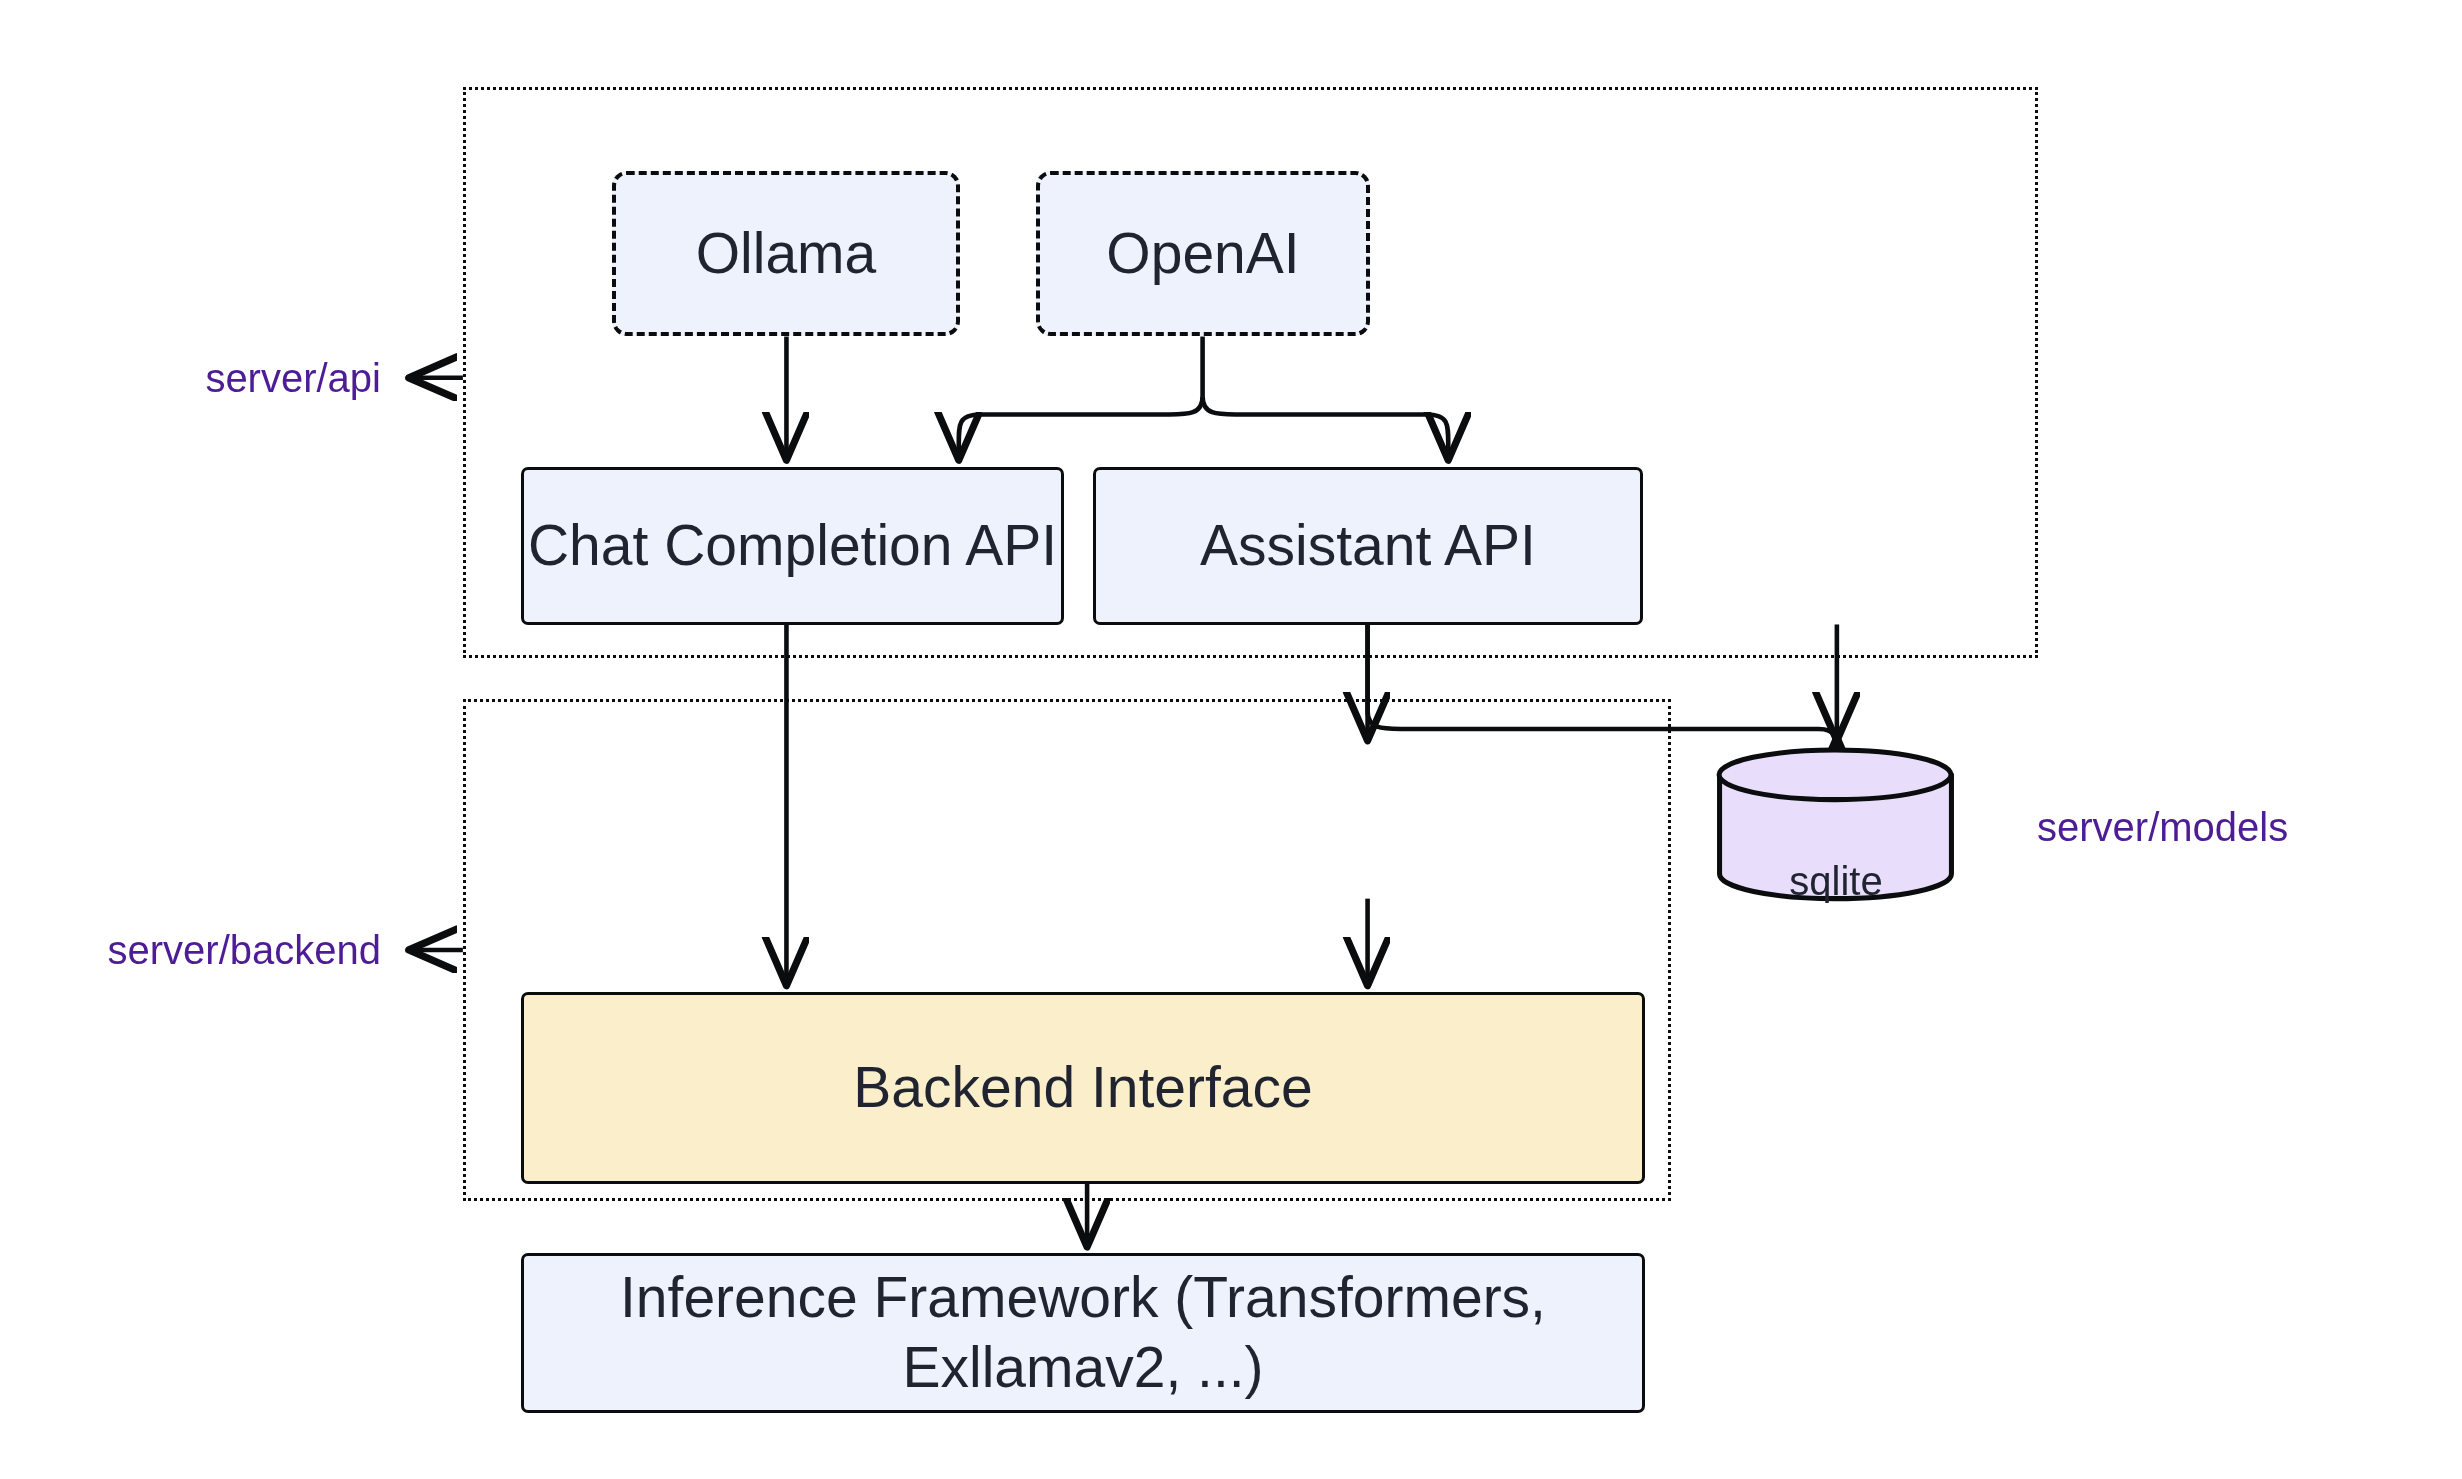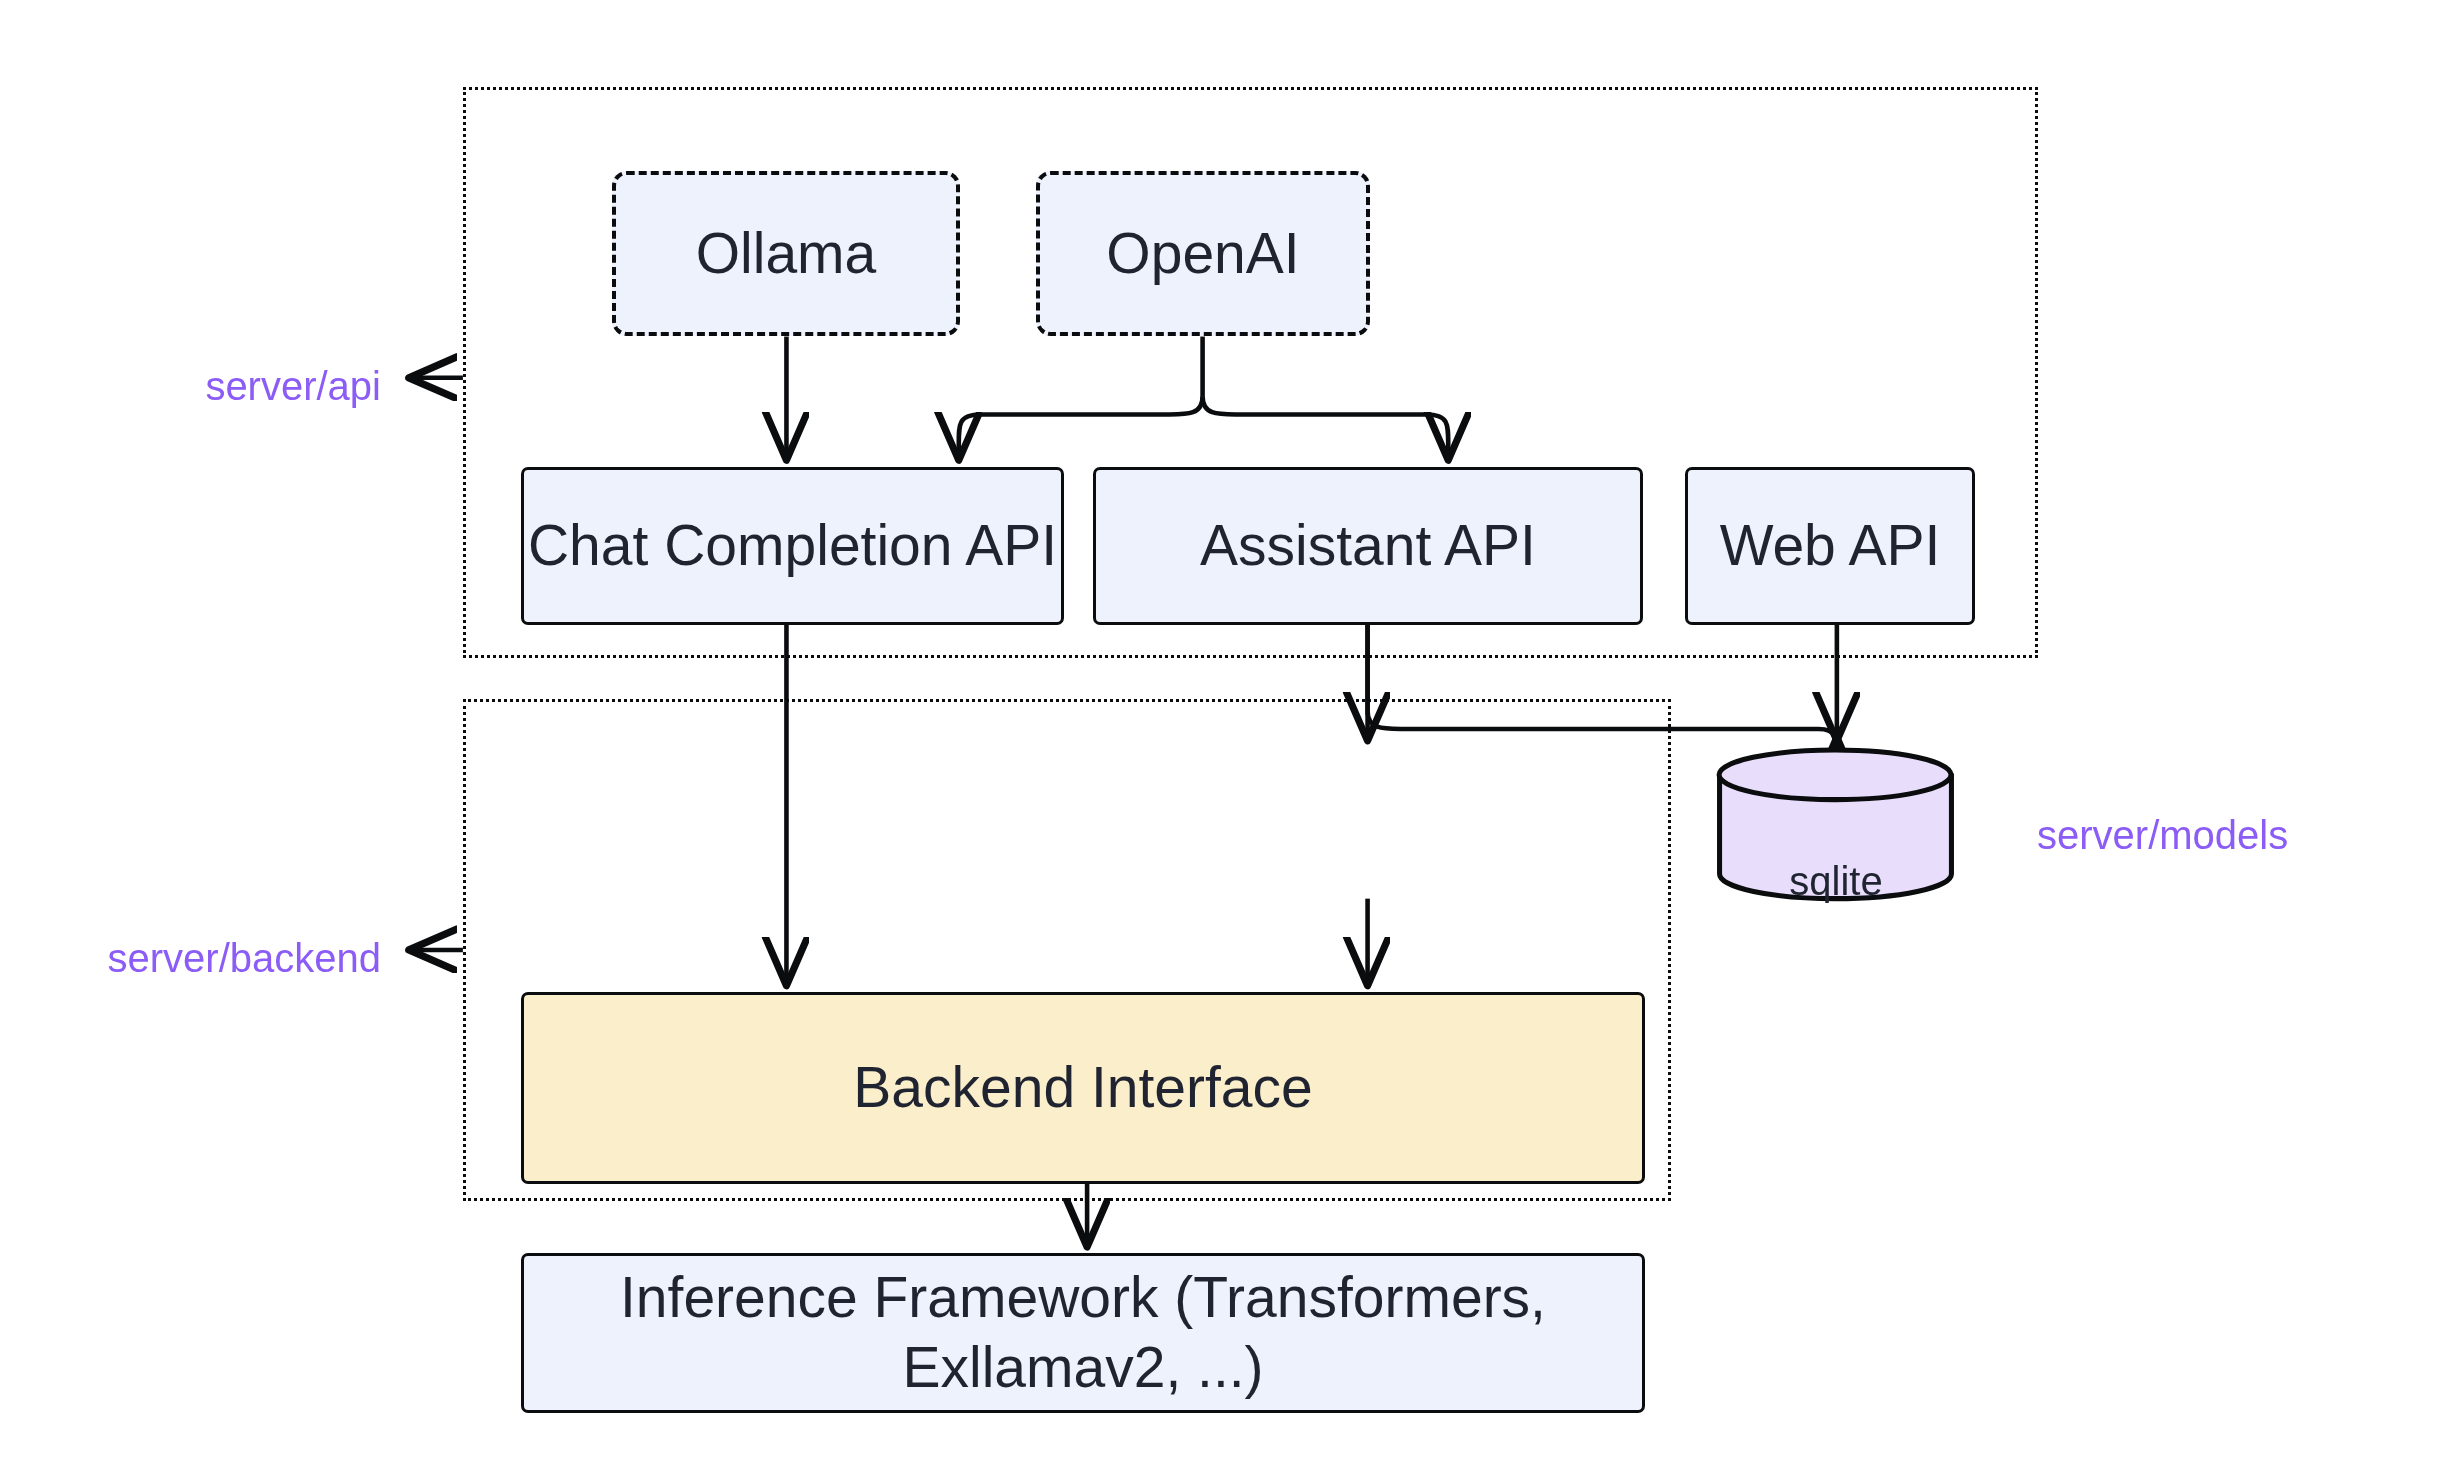--- a/index.html
+++ b/index.html
@@ -45,23 +45,22 @@
     border: 4.6px dashed #0b0c0e;
     border-radius: 14.7px;
   }
   .fill-blue   { background: #eef2fc; }
   .fill-green  { background: #d9f2e0; }
   .fill-yellow { background: #fbeecb; }
 
   .group-label {
     position: absolute;
     white-space: nowrap;
-    color: #8b5cf6;
+    color: #4c1d95;
     font-size: 40px;
-    margin-top: 8px;
   }
   .cyl-label {
     position: absolute;
     z-index: 5;
     white-space: nowrap;
     color: #1f2430;
     font-size: 40px;
     text-align: center;
   }
   .dotted-group {
@@ -129,21 +128,20 @@
   <div class="group-label" style="left:2037px; top:805px;">server/models</div>
 
   <div class="node node-dashed fill-blue txt-46" style="left:612px; top:171px; width:348px; height:165px;">Ollama</div>
 
   <div class="node node-dashed fill-blue txt-46" style="left:1036px; top:171px; width:334px; height:165px;text-align:right;">OpenAI</div>
 
   <div class="node node-solid fill-blue txt-46" style="left:521px; top:467px; width:543px; height:158px;">Chat Completion API</div>
 
   <div class="node node-solid fill-blue txt-46" style="left:1093px; top:467px; width:550px; height:158px;">Assistant API</div>
 
-  <div class="node node-solid fill-blue txt-46" style="left:1685px; top:467px; width:290px; height:158px;">Web API</div>
 
 
   <svg class="layer" viewBox="0 0 2686 1614" preserveAspectRatio="none" aria-hidden="true">
     <g>
       <path d="M1876,845 L1876,953 C1876,968 1933,980 2002,980
                C2072,980 2129,968 2129,953 L2129,845 Z" fill="#e8ddfb" stroke="#0b0c0e" stroke-width="5.5" stroke-linejoin="round"></path>
       <ellipse cx="2002" cy="845" rx="126.5" ry="27" fill="#e8ddfb" stroke="#0b0c0e" stroke-width="5.5"></ellipse>
     </g>
   </svg>
   <div class="cyl-label" style="left:1720px; top:825px; width:232px;margin-top:34px;">sqlite</div>

